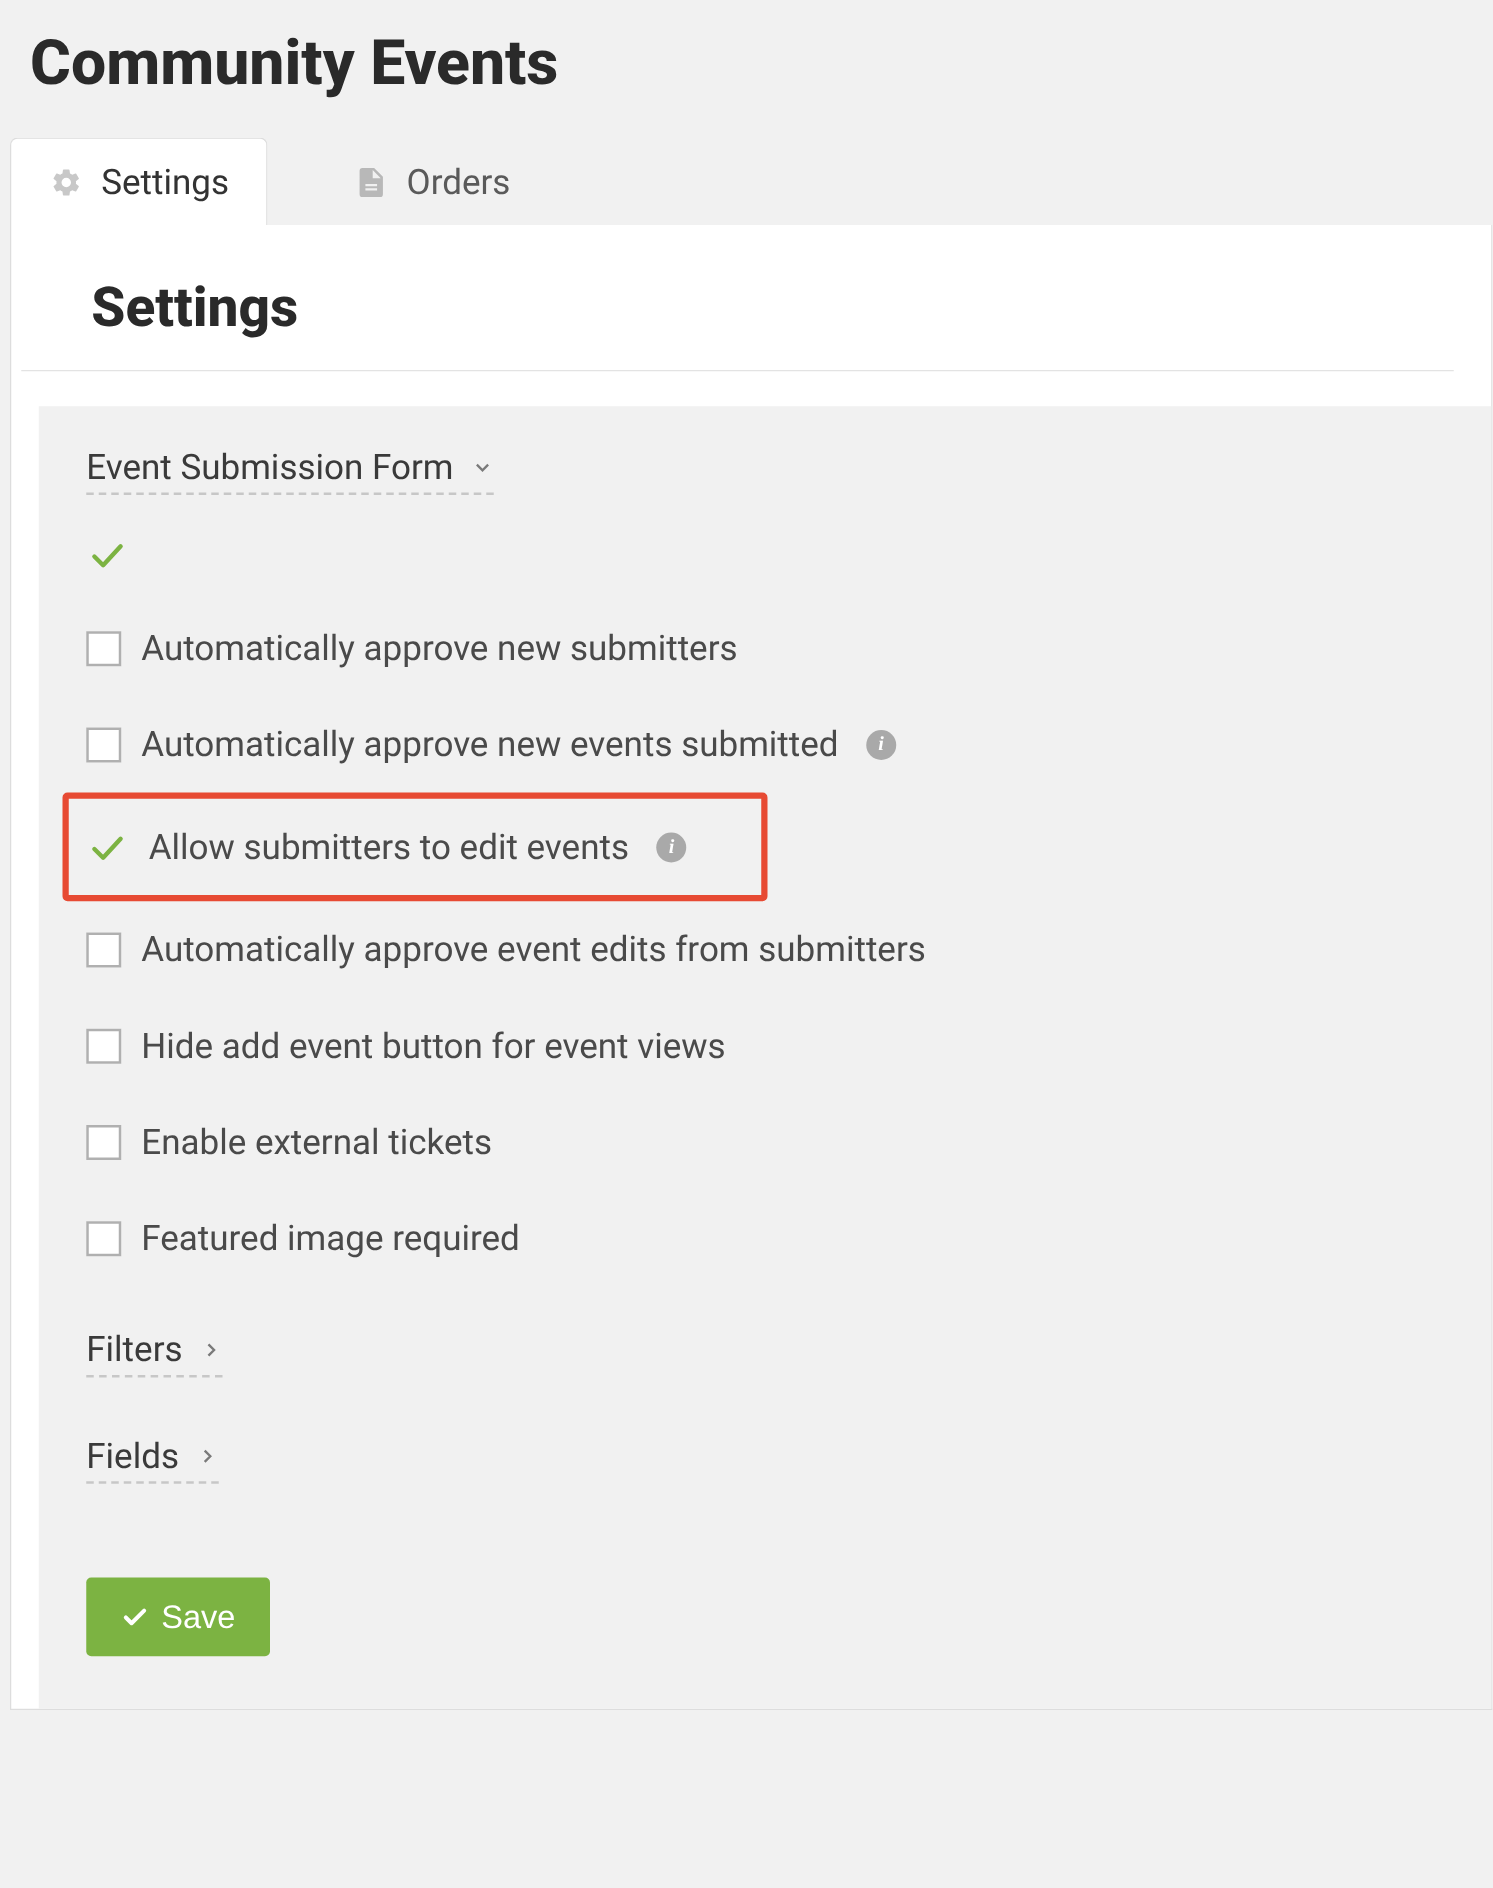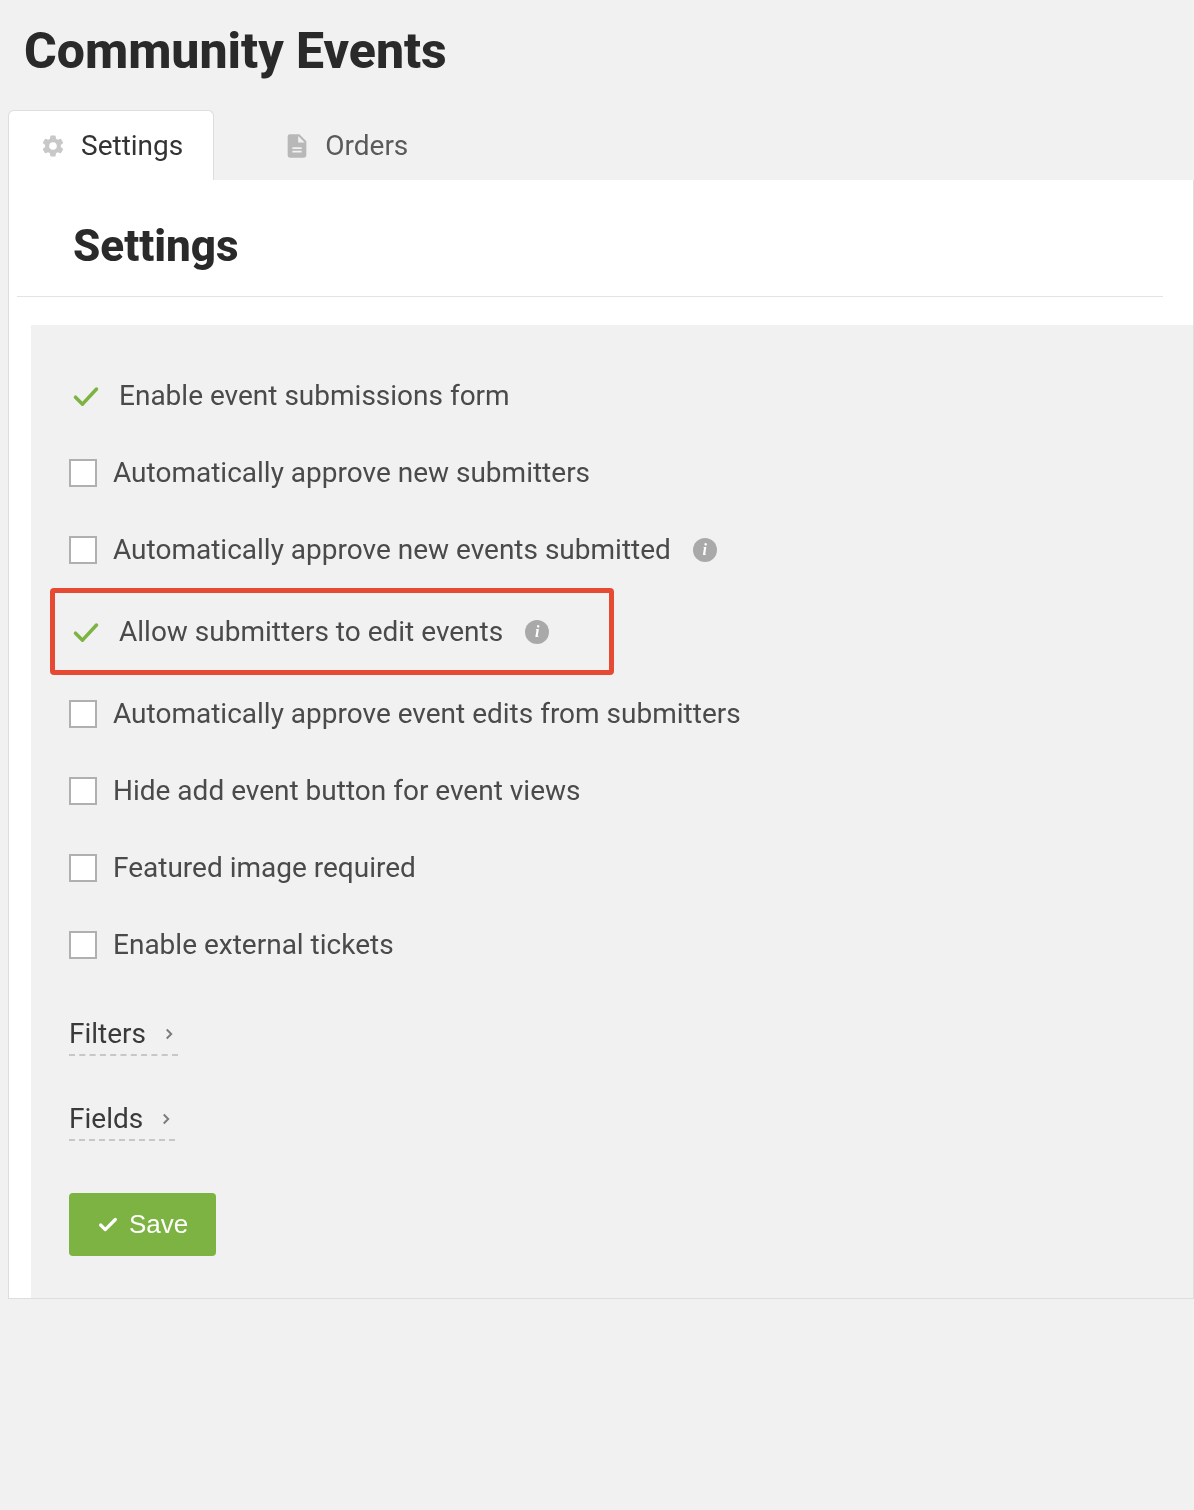--- a/index.html
+++ b/index.html
@@ -141,21 +141,21 @@
   .save-btn {
     display: inline-flex;
     align-items: center;
     gap: 10px;
     background: #7cb342;
     color: #fff;
     font-size: 26px;
     padding: 16px 28px;
     border: none;
     border-radius: 4px;
-    margin-top: 40px;
+    margin-top: 63px;
     cursor: pointer;
   }
   .save-btn .check-mark {
     width: 22px;
     height: 22px;
     display: inline-flex;
   }
 </style>
 </head>
 <body>
@@ -178,29 +178,36 @@
         </svg>
     </span>
     <span>Orders</span>
   </div>
 </div>
 
 <div class="content-wrap">
   <h2 class="section-title">Settings</h2>
 
   <div class="settings-panel">
+    <div class="expander">
+      <span>Event Submission Form</span>
+      <span class="chev">
+        <svg viewBox="0 0 24 24" width="18" height="18" fill="none" stroke="currentColor" stroke-width="2.5">
+            <polyline points="6 9 12 15 18 9"></polyline>
+          </svg>
+      </span>
+    </div>
 
     <div id="options-container">
         <div class="option-row">
           <span class="checkbox-checked">
             <svg viewBox="0 0 24 24" width="34" height="28" fill="none" stroke="currentColor" stroke-width="3" stroke-linecap="round" stroke-linejoin="round">
               <polyline points="3 13 9 19 21 6"></polyline>
             </svg>
           </span>
-          <span class="option-label">Enable event submissions form</span>
         </div>
         <div class="option-row">
           <span class="checkbox-empty"></span>
           <span class="option-label">Automatically approve new submitters</span>
         </div>
         <div class="option-row">
           <span class="checkbox-empty"></span>
           <span class="option-label">Automatically approve new events submitted</span>
           <span class="info-icon">i</span>
         </div>
@@ -216,25 +223,25 @@
         <div class="option-row">
           <span class="checkbox-empty"></span>
           <span class="option-label">Automatically approve event edits from submitters</span>
         </div>
         <div class="option-row">
           <span class="checkbox-empty"></span>
           <span class="option-label">Hide add event button for event views</span>
         </div>
         <div class="option-row">
           <span class="checkbox-empty"></span>
+          <span class="option-label">Enable external tickets</span>
+        </div>
+        <div class="option-row">
+          <span class="checkbox-empty"></span>
           <span class="option-label">Featured image required</span>
-        </div>
-        <div class="option-row">
-          <span class="checkbox-empty"></span>
-          <span class="option-label">Enable external tickets</span>
         </div>
       </div>
 
     <div id="subexp-container">
         <div><div class="expander small-gap">
             <span>Filters</span>
             <span class="chev">
               <svg viewBox="0 0 24 24" width="18" height="18" fill="none" stroke="currentColor" stroke-width="2.5">
                 <polyline points="9 6 15 12 9 18"></polyline>
               </svg>

